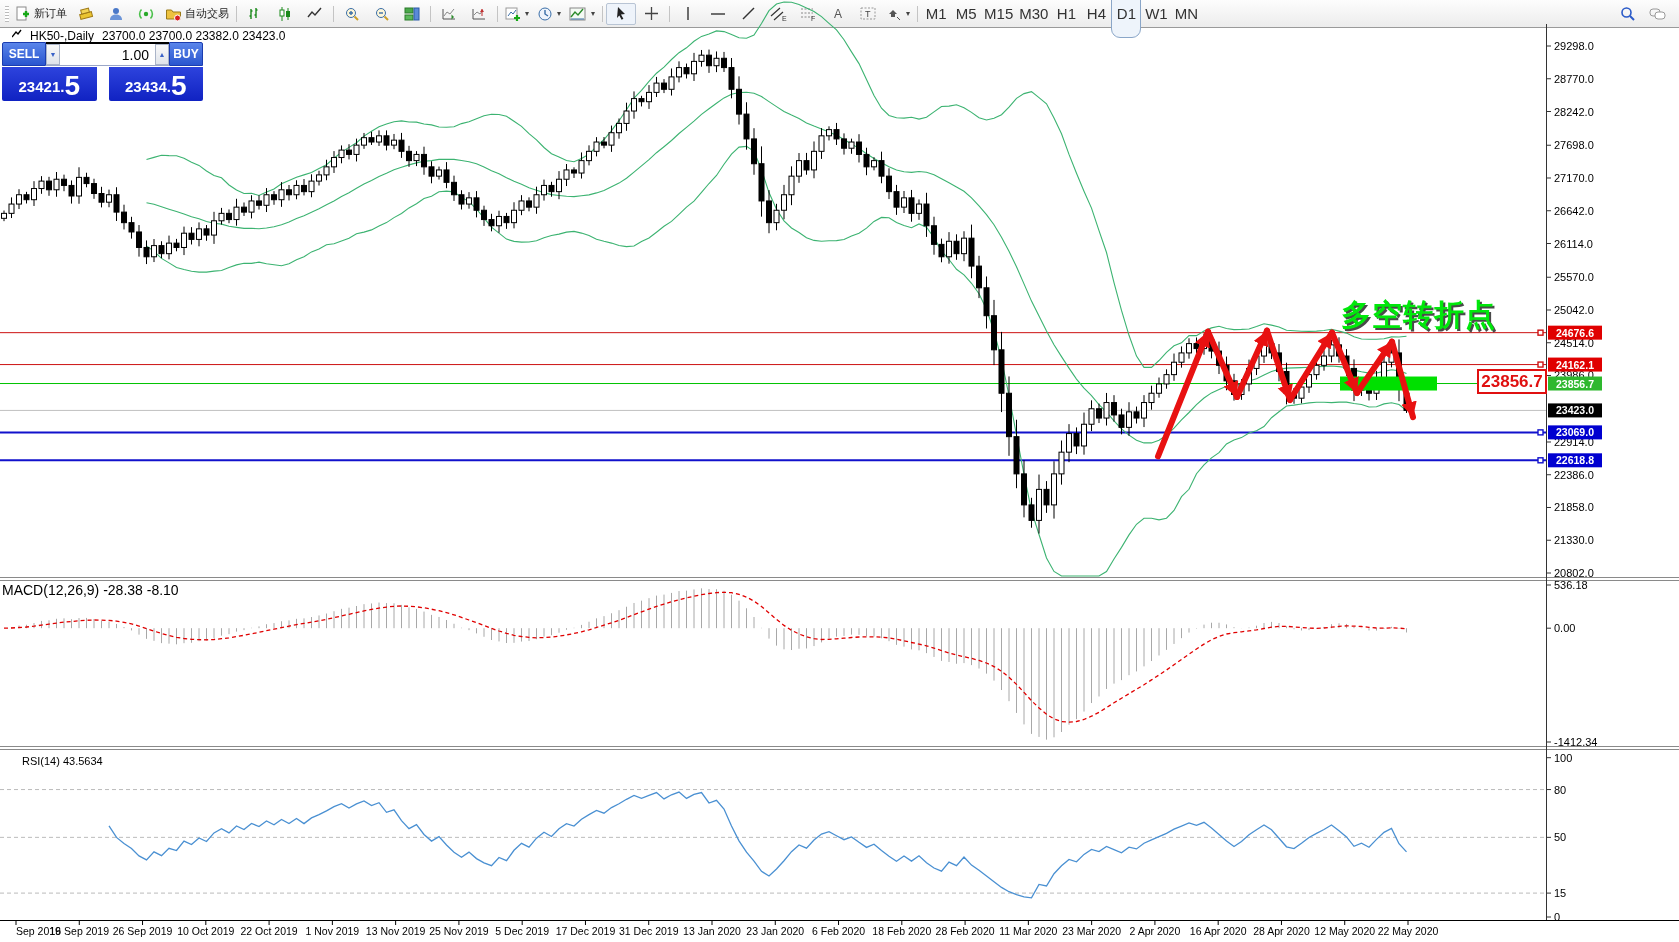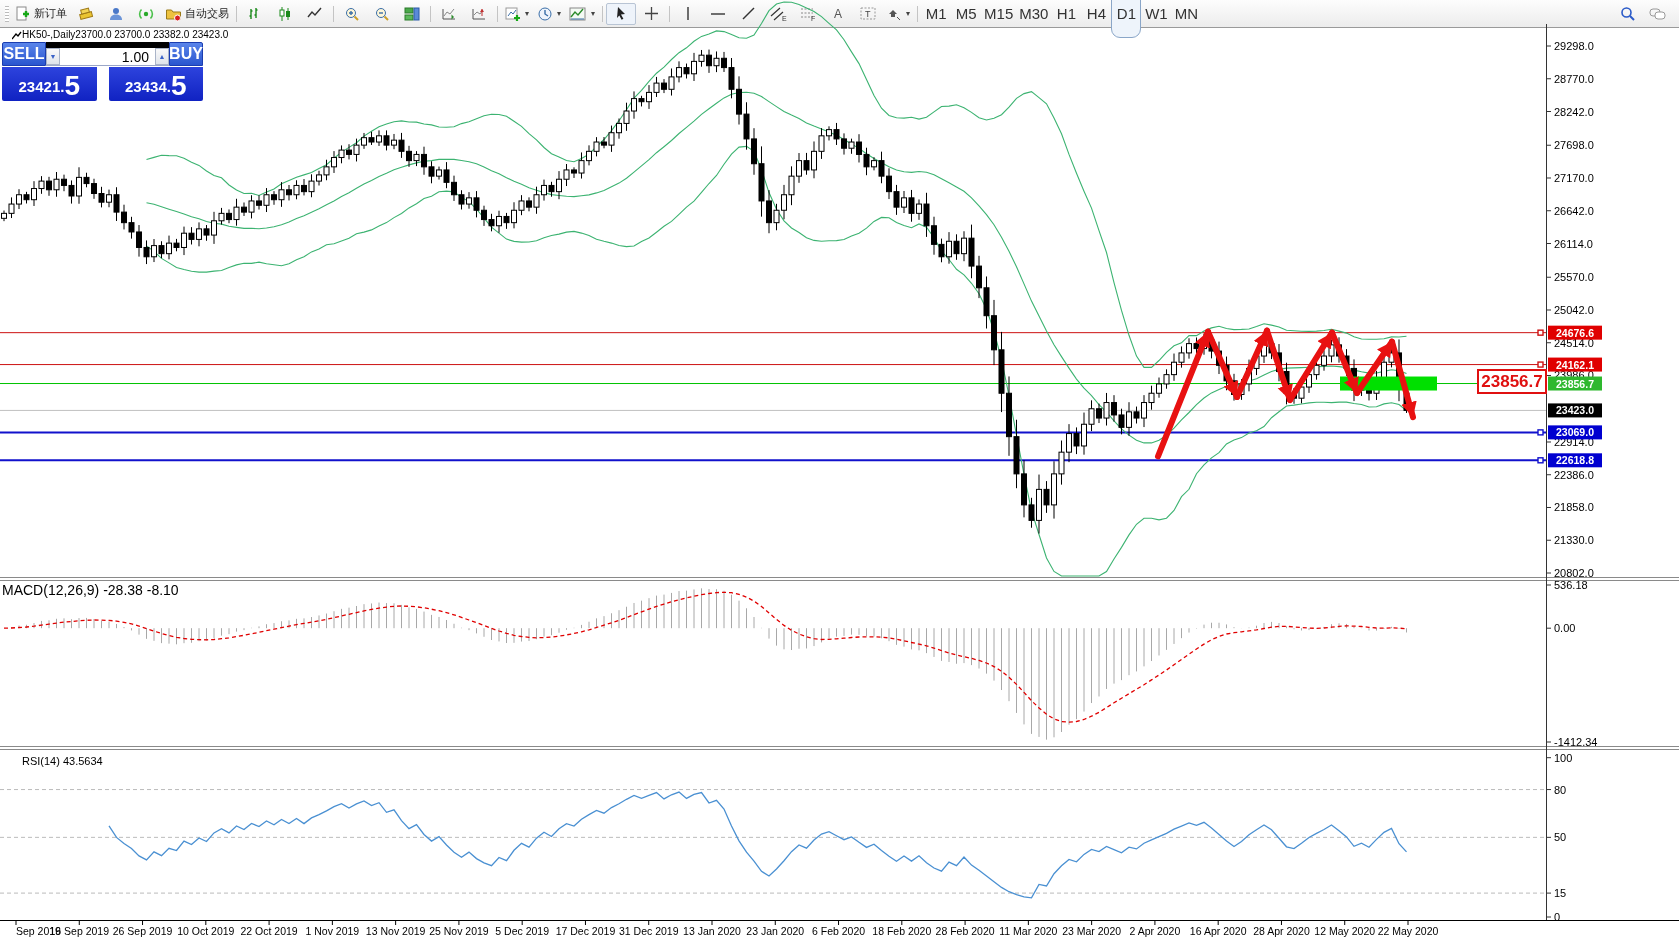--- a/index.html
+++ b/index.html
@@ -12,29 +12,29 @@
     padding:0 3px;border:1px solid transparent;border-radius:2px;}
   .tbtn svg{display:block;}
   .tsep{width:1px;height:16px;background:#c4c4c4;margin:0 3px;}
   .tgrip{width:4px;height:16px;margin:0 2px;background:repeating-linear-gradient(#bbb 0 1px,#fff 1px 3px);}
   .tf{height:18px;min-width:24px;display:flex;align-items:center;justify-content:center;
     font-size:15px;color:#333;padding:14px 2px;border:1px solid transparent;}
   .tf.active{border:1px solid #8aa6c8;background:#eef4fb;border-radius:9px;}
   .caret{font-size:8px;color:#444;margin-left:1px;}
   #tb-right{margin-left:auto;display:flex;align-items:center;margin-right:6px;}
   
-  #title{position:absolute;left:12px;top:29px;font-size:10px;color:#000;display:flex;align-items:flex-end;z-index:3;}
+  #title{position:absolute;left:12px;top:29px;font-size:12px;color:#000;display:flex;gap:8px;align-items:flex-start;z-index:3;}
   
   #trade{position:absolute;left:2px;top:42px;width:201px;z-index:4;font-family:"Liberation Sans",sans-serif;}
   #trade .row1{display:flex;height:24px;}
-  .tp-btn{color:#fff;font-weight:bold;font-size:16px;display:flex;align-items:center;justify-content:center;
+  .tp-btn{color:#fff;font-weight:bold;font-size:12px;display:flex;align-items:center;justify-content:center;
     background:linear-gradient(#5a85ea,#2a55cf);border:1px solid #1b3db0;box-sizing:border-box;}
   #sell-btn{width:44px;border-radius:2px 0 0 0;}
   #buy-btn{width:34px;border-radius:0 2px 0 0;}
-  .vol-wrap{flex:1;display:flex;border-top:6px solid #000000;border-bottom:1px solid #9aa6c8;background:#fff;}
+  .vol-wrap{flex:1;display:flex;border-top:2px solid #000000;border-bottom:1px solid #9aa6c8;background:#fff;}
   .spin{width:14px;display:flex;align-items:center;justify-content:center;background:linear-gradient(#fafafa,#dfe3ea);
     border:1px solid #aab4c8;color:#3a62c8;font-size:7px;box-sizing:border-box;}
   #vol-input{flex:1;border:none;outline:none;text-align:right;font-size:14px;padding:0 6px 0 0;width:60px;color:#000;background:#fff;}
   #trade .row2{display:flex;gap:12px;margin-top:1px;height:34px;}
   .price-pane{flex:1;background:linear-gradient(#2d43dd,#1022c2);color:#fff;display:flex;align-items:flex-end;
     justify-content:center;padding-bottom:2px;border-radius:0 0 2px 2px;}
   .pm{font-size:15px;font-weight:bold;line-height:24px;}
   .pb{font-size:28px;font-weight:bold;line-height:26px;}
   
   #macd-label{position:absolute;left:2px;top:582px;font-size:14px;color:#000;z-index:3;}
@@ -1005,14 +1005,15 @@
       <div class="price-pane">
         <span class="pm">23434</span>
           <span class="pm">.</span>
           <span class="pb">5</span>
       </div>
     </div>
   </div>
 
   <div id="macd-label">MACD(12,26,9) -28.38 -8.10</div>
   <div id="rsi-label">RSI(14) 43.5634</div>
+  <div id="turning-point">多空转折点</div>
   <div id="price-tag">23856.7</div>
 </div>
 
 </body></html>

